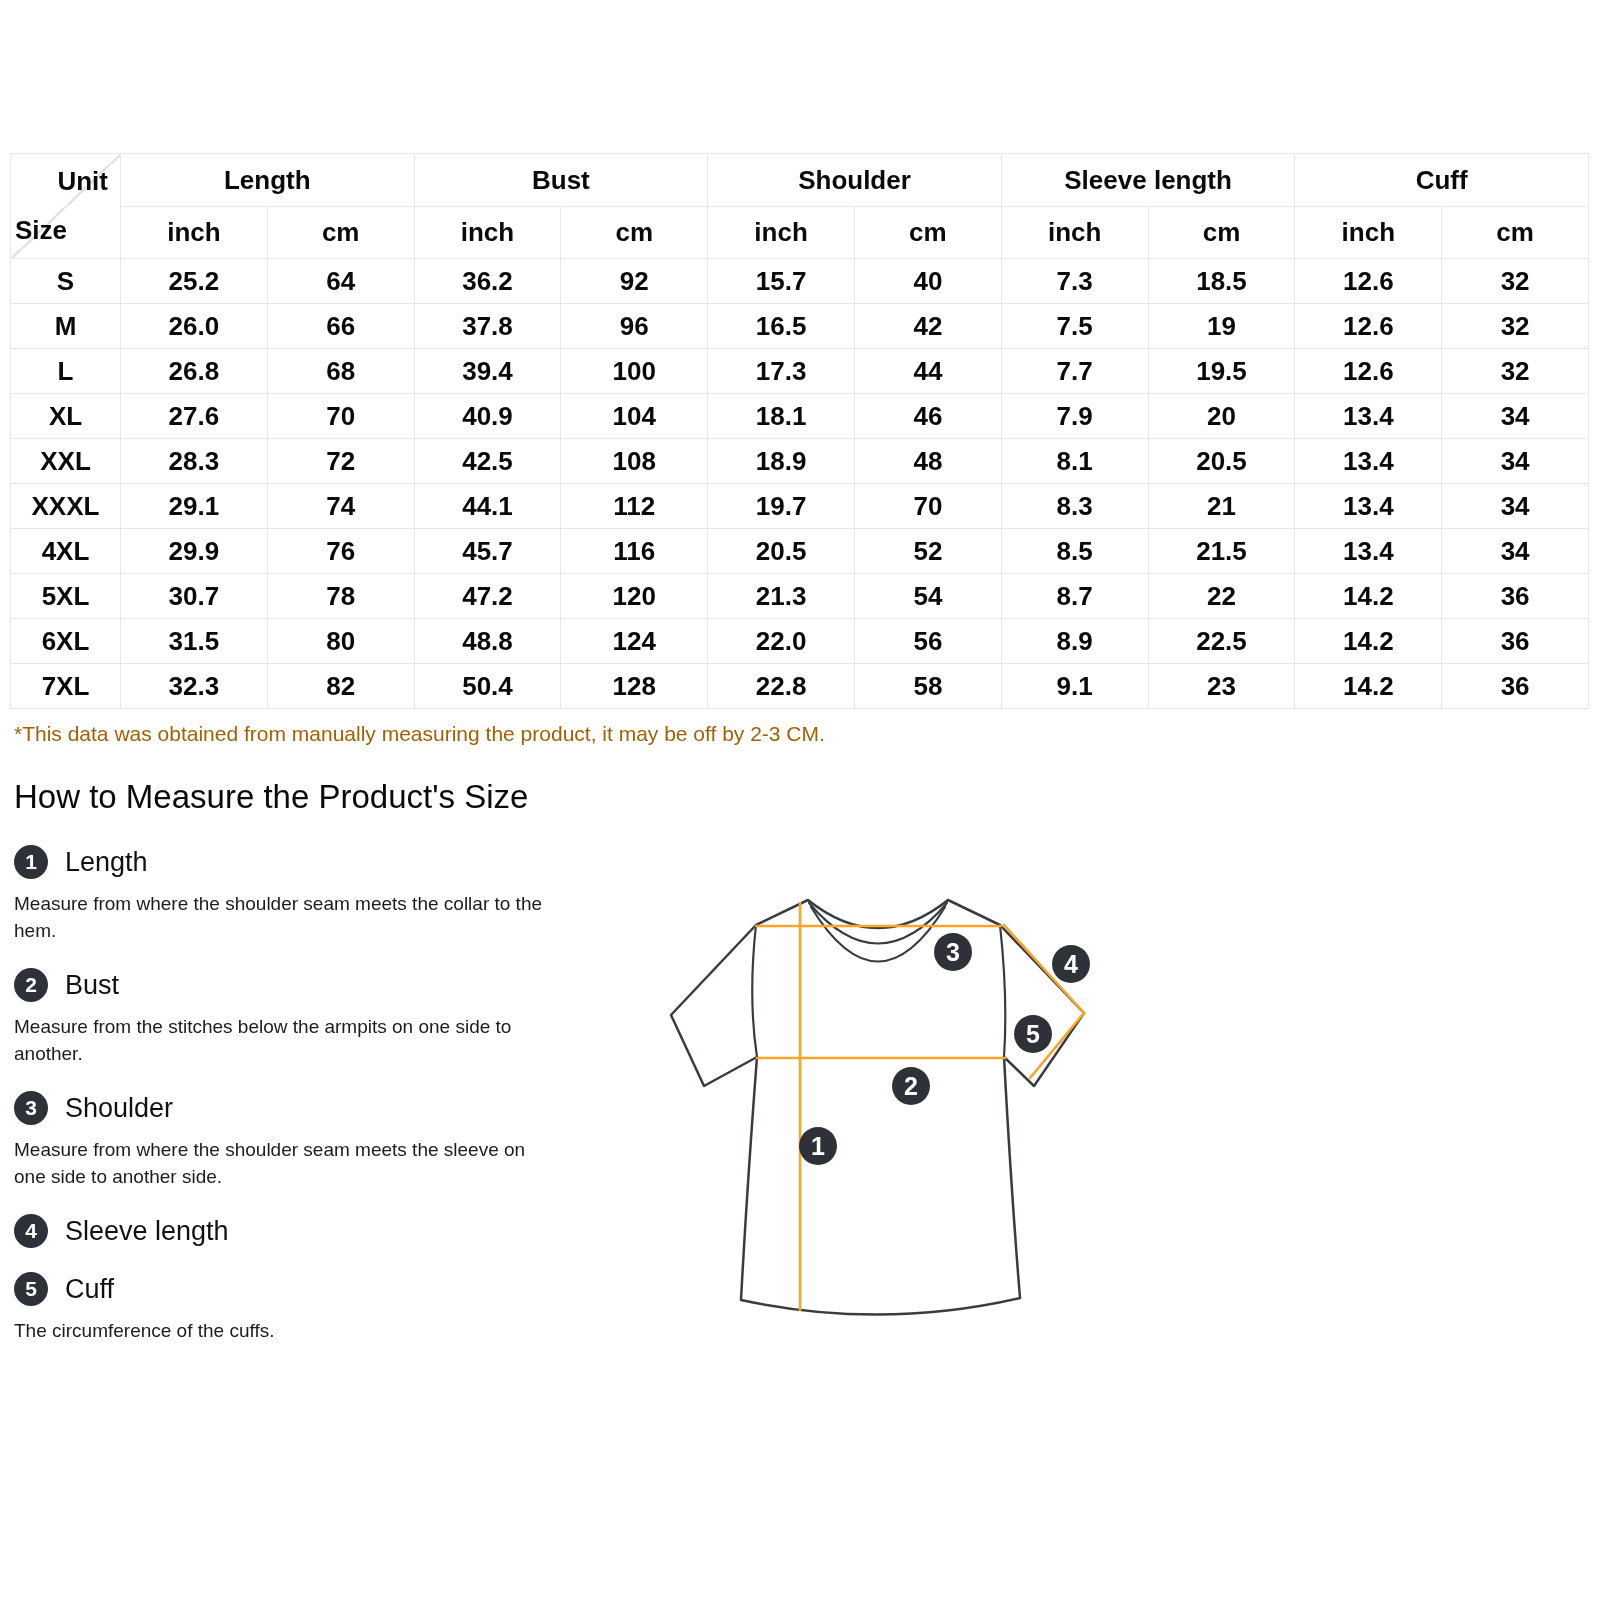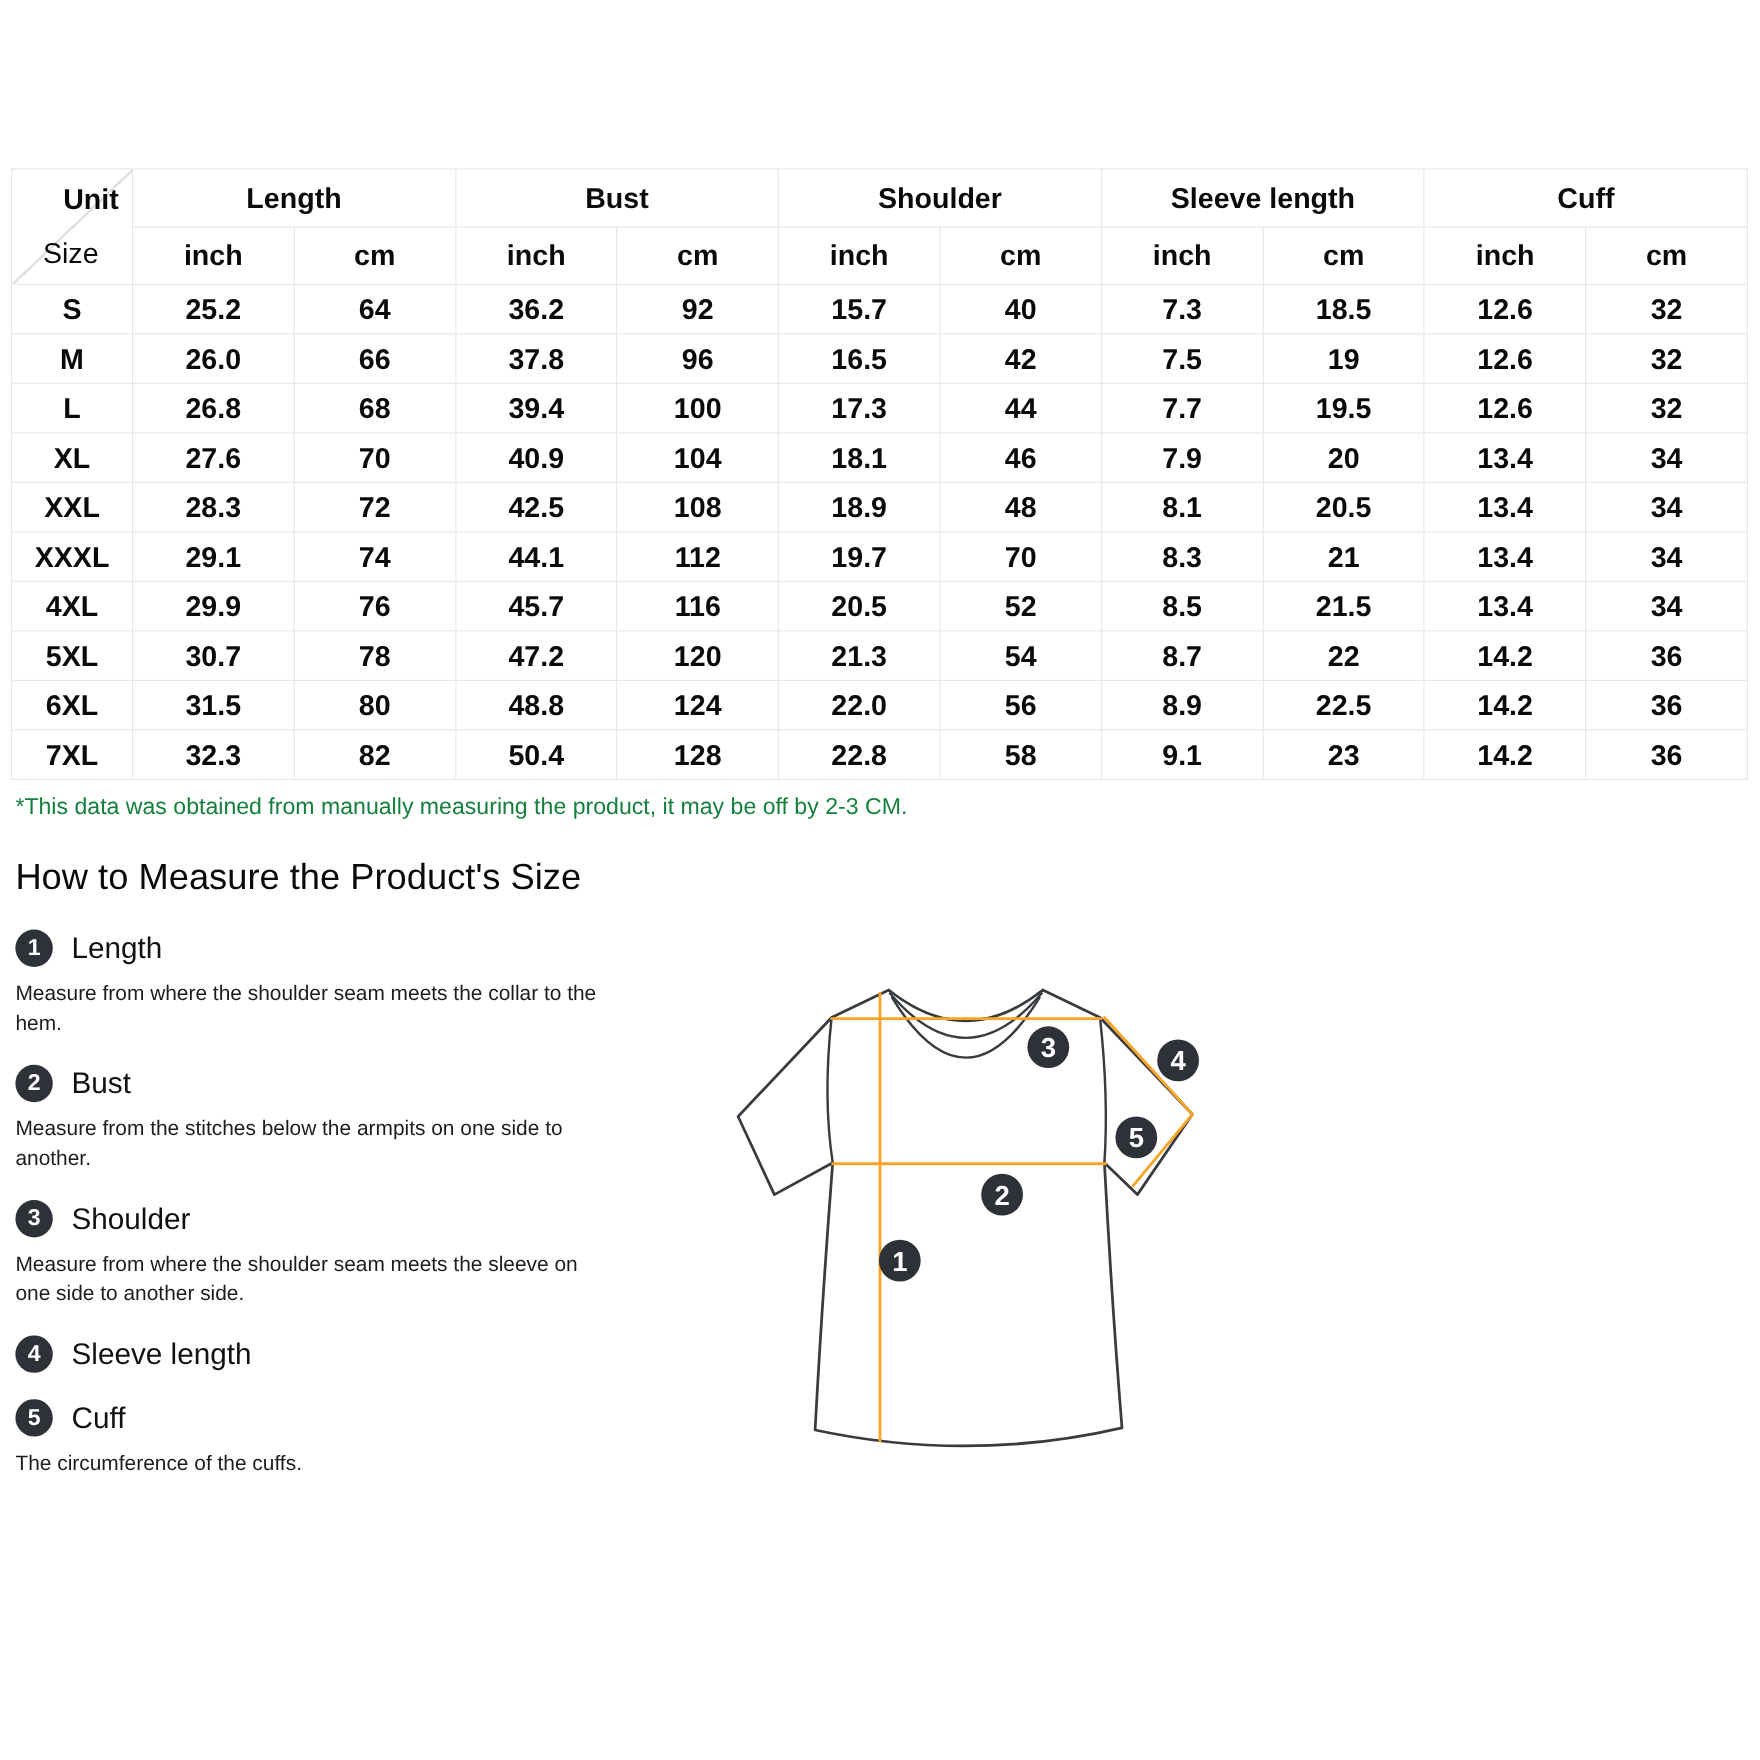--- a/index.html
+++ b/index.html
@@ -17,24 +17,24 @@
   }
   table.size-table thead tr.group-row th{height:52px;}
   table.size-table thead tr.unit-row th{height:51px;}
   table.size-table tbody tr{height:45px;}
   th.corner{position:relative;
     background-image:linear-gradient(to bottom right,
       transparent calc(50% - 1px),#dcdcdc calc(50% - 1px),
       #dcdcdc calc(50% + 1px),transparent calc(50% + 1px));
   }
   th.corner .unit-label{position:absolute;top:12px;right:12px;font-weight:700;}
-  th.corner .size-label{position:absolute;bottom:12px;left:28px;font-weight:400;}
+  th.corner .size-label{position:absolute;bottom:12px;left:4px;font-weight:700;}
 
   .footnote{position:absolute;left:14px;top:722px;margin:0;
-    font-size:21px;font-weight:400;color:#15803d;}
+    font-size:21px;font-weight:400;color:#a16207;}
 
   .howto-heading{position:absolute;left:14px;top:778px;margin:0;
     font-size:33px;font-weight:400;color:#0a0a0a;}
 
   
   .items{position:absolute;left:14px;top:845px;width:545px;}
   .item{margin:0 0 24px 0;}
   .item-head{display:flex;align-items:center;gap:17px;height:34px;}
   .marker{flex:0 0 34px;width:34px;height:34px;border-radius:50%;
     background:#2e3238;color:#fff;display:flex;align-items:center;justify-content:center;

